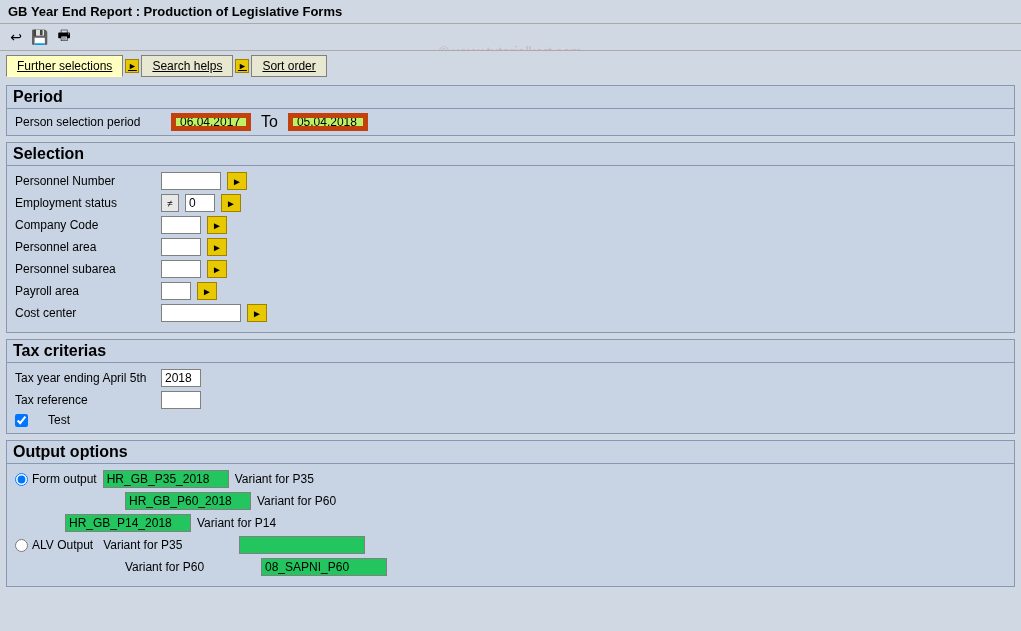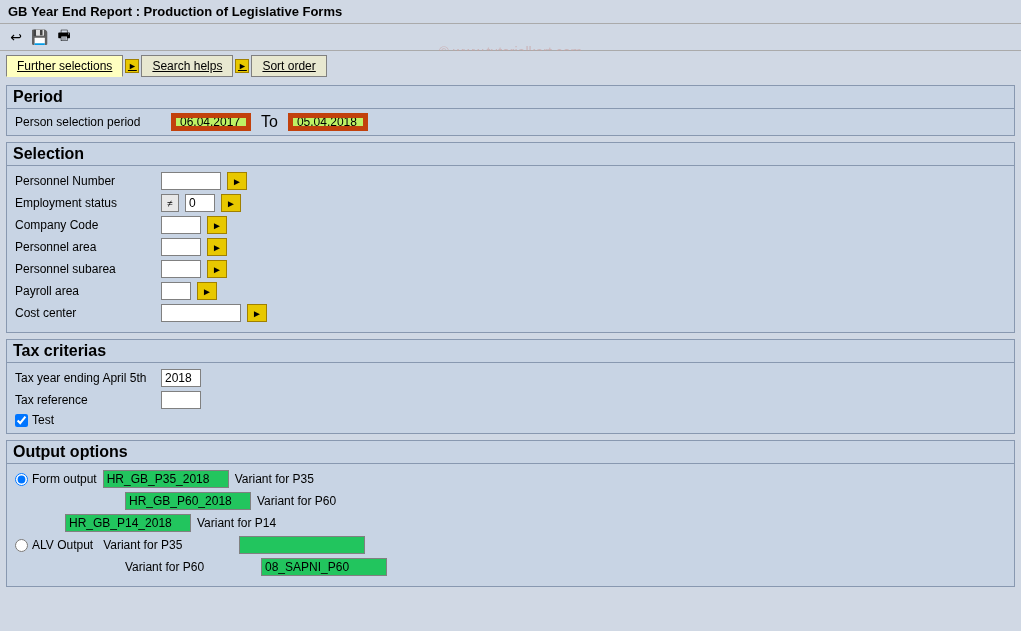--- a/index.html
+++ b/index.html
@@ -158,21 +158,21 @@
       border: 1px solid #808080;
       display: inline-flex;
       align-items: center;
       justify-content: center;
       font-size: 10px;
       cursor: pointer;
     }
     .checkbox-row {
       display: flex;
       align-items: center;
-      gap: 4px;
+      gap: 20px;
       margin-top: 4px;
     }
     .output-row {
       display: flex;
       align-items: center;
       margin-bottom: 4px;
       gap: 6px;
     }
     .output-code-input {
       border: 1px solid #808080;

